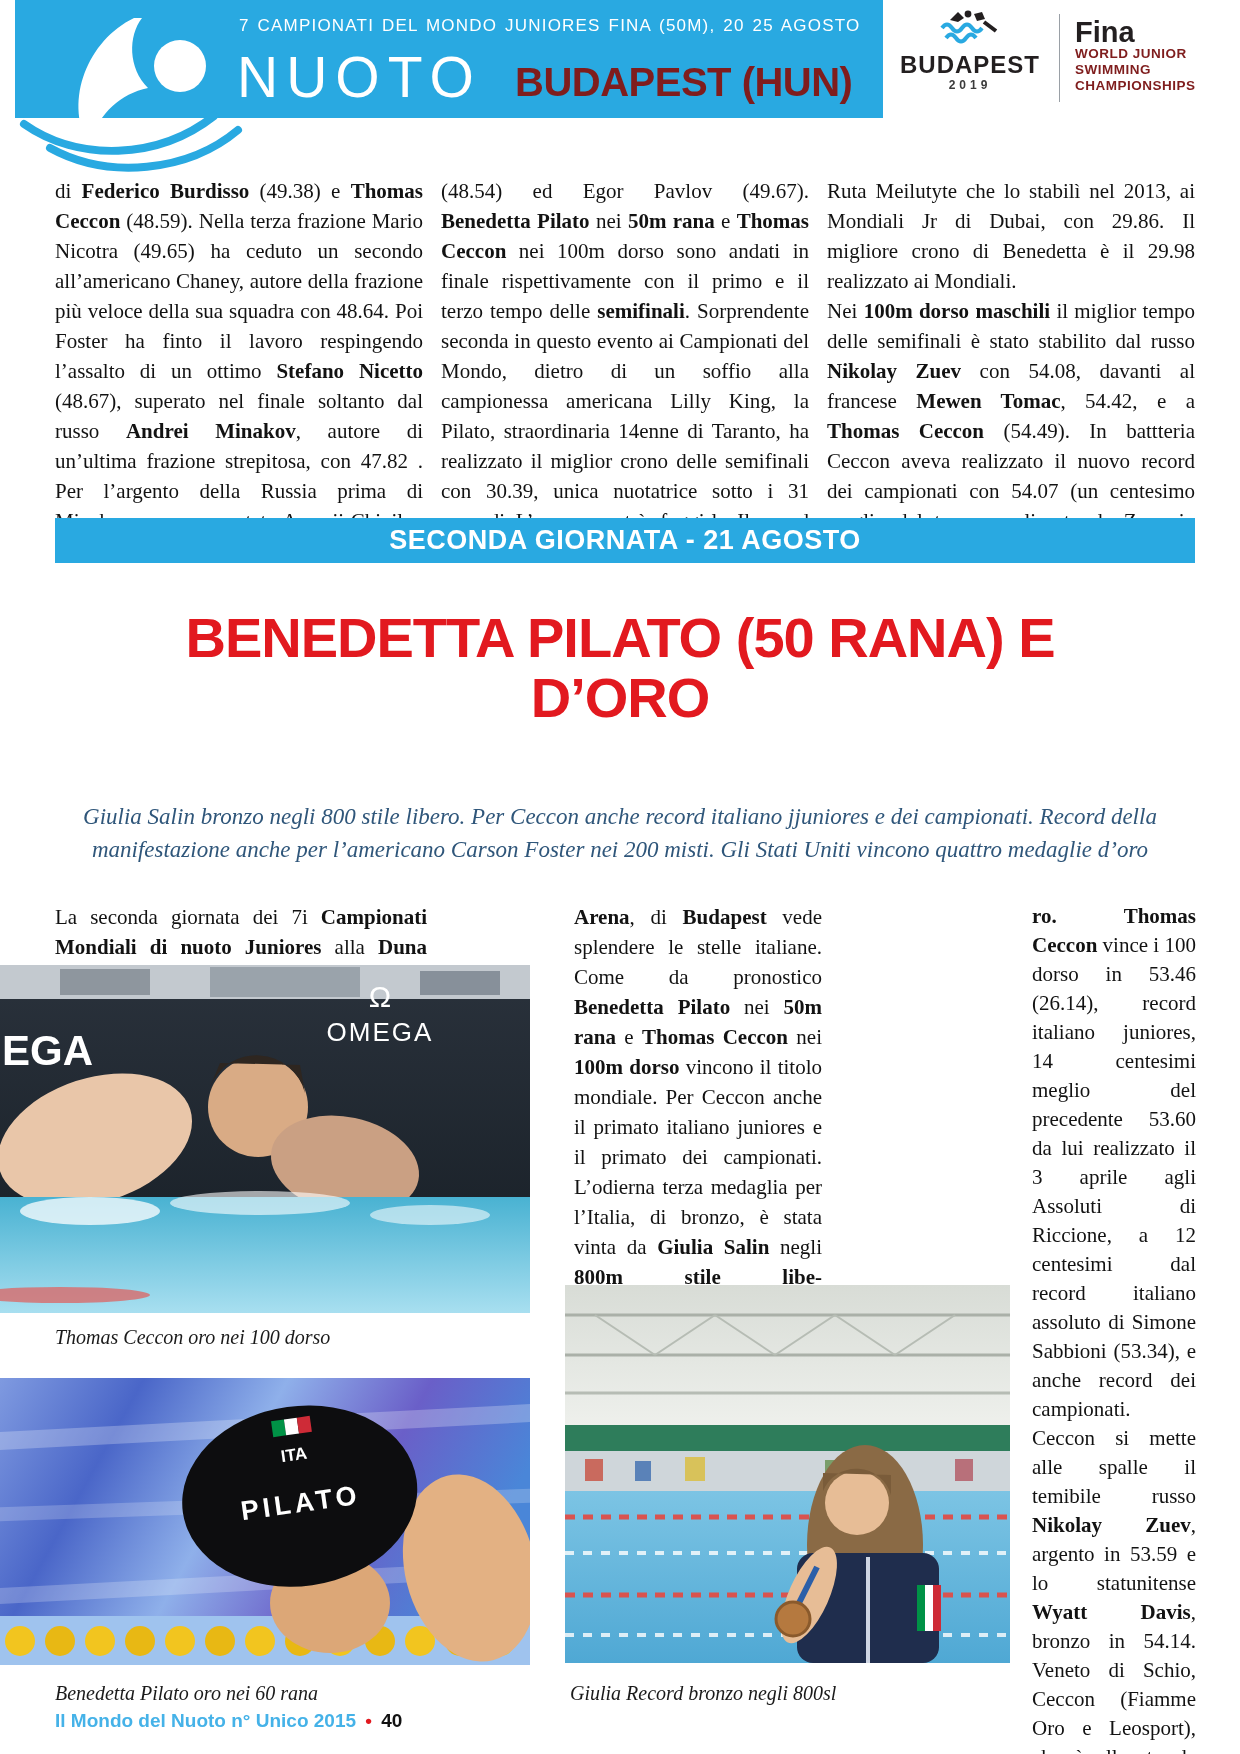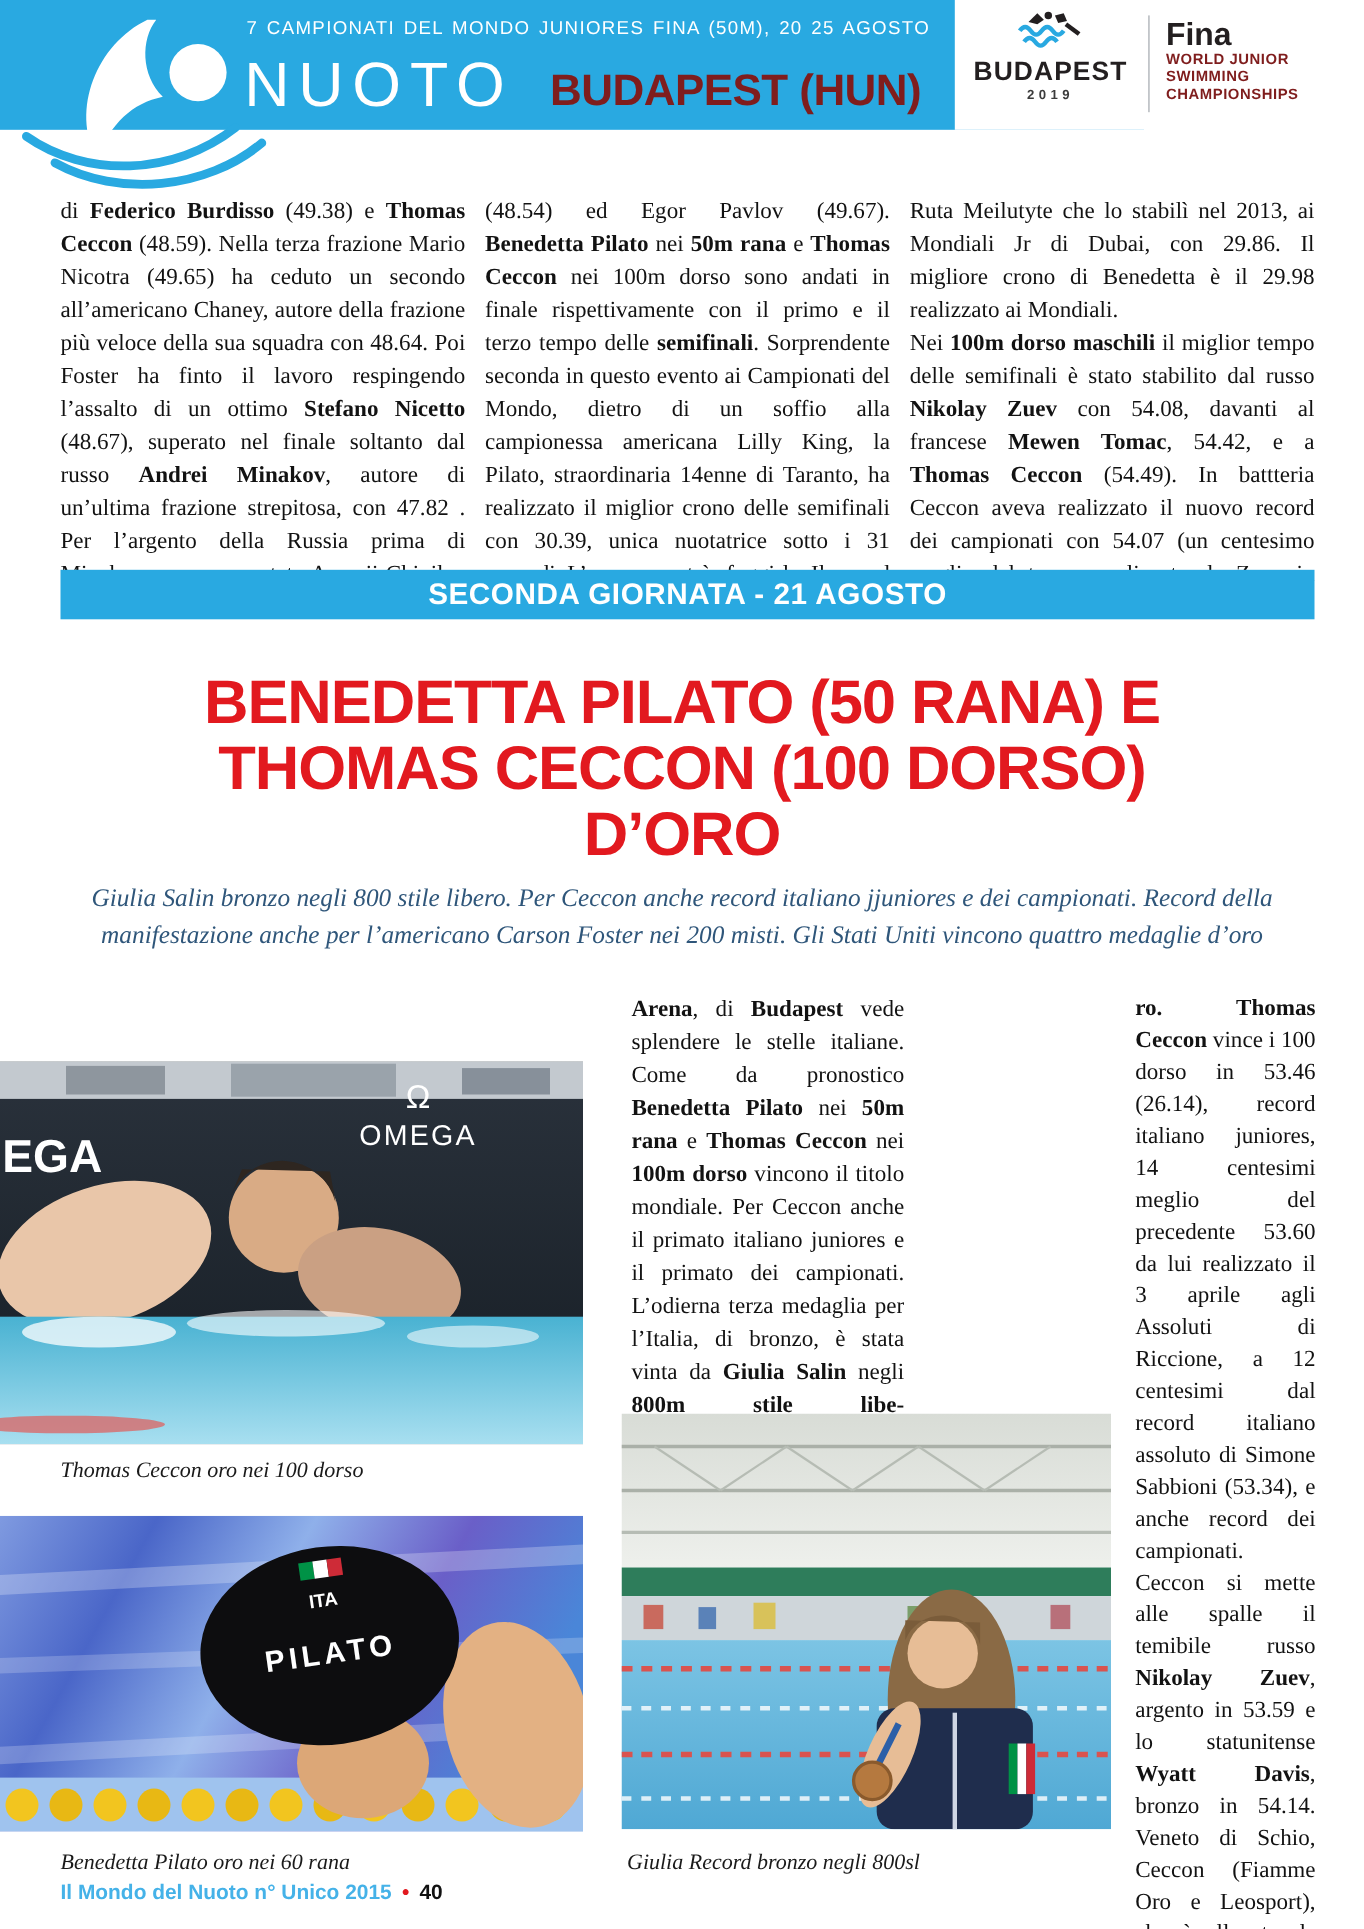--- a/index.html
+++ b/index.html
@@ -4,21 +4,21 @@
 <style>
   :root{
     --banner-blue:#29A9E1; --headline-red:#E2191F; --standfirst-blue:#2F567A;
     --footer-blue:#45B2E8; --text-black:#121212;
   }
   *{margin:0;padding:0;box-sizing:border-box;}
   body{background:#ffffff;font-family:"Liberation Serif",serif;}
   .page{position:relative;width:1240px;height:1754px;background:#fff;overflow:hidden;}
 
   
-  .banner{position:absolute;left:0;top:0;width:1040px;height:118px;background:var(--banner-blue,#29A9E1);}
+  .banner{position:absolute;left:15px;top:0;width:1040px;height:118px;background:var(--banner-blue,#29A9E1);}
   .kicker{position:absolute;left:224px;top:16px;width:650px;color:#fff;
     font-family:"Liberation Sans",sans-serif;font-size:17px;letter-spacing:1.2px;word-spacing:2px;font-weight:400;}
   .mag-title{position:absolute;left:222px;top:44px;color:#fff;font-family:"Liberation Sans",sans-serif;
     font-size:57px;font-weight:400;letter-spacing:8px;}
   .loc-title{position:absolute;left:500px;top:60px;color:#7f1d1d;font-family:"Liberation Sans",sans-serif;
     font-size:40px;font-weight:bold;letter-spacing:-0.5px;}
   .logo-box{position:absolute;left:868px;top:0;width:324px;height:118px;background:#fff;}
   .bud{position:absolute;left:12px;top:10px;width:150px;text-align:center;color:#231f20;}
   .bud .city{font-family:"Liberation Sans",sans-serif;font-weight:bold;font-size:24px;letter-spacing:1px;line-height:26px;}
   .bud .year{font-family:"Liberation Sans",sans-serif;font-weight:bold;font-size:12px;letter-spacing:4px;color:#3b3b3b;}
@@ -98,25 +98,25 @@
     <path d="M34 136 C 92 168, 172 160, 222 118" stroke="#29A9E1" stroke-width="8" fill="none" stroke-linecap="round"></path>
   </svg>
 
   <div class="col jlast" style="left:55px;top:176px;">di <b>Federico Burdisso</b> (49.38) e <b>Thomas Ceccon</b> (48.59). Nella terza frazione Mario Nicotra (49.65) ha ceduto un secondo all’americano Chaney, autore della frazione più veloce della sua squadra con 48.64. Poi Foster ha finto il lavoro respingendo l’assalto di un ottimo <b>Stefano Nicetto</b> (48.67), superato nel finale soltanto dal russo <b>Andrei Minakov</b>, autore di un’ultima frazione strepitosa, con 47.82 . Per l’argento della Russia prima di Minakov avevano nuotato Arsenii Chivilev (50.23), Aleksandr Shchegolev</div>
   <div class="col jlast" style="left:441px;top:176px;">(48.54) ed Egor Pavlov (49.67).<br><b>Benedetta Pilato</b> nei <b>50m rana</b> e <b>Thomas Ceccon</b> nei 100m dorso sono andati in finale rispettivamente con il primo e il terzo tempo delle <b>semifinali</b>. Sorprendente seconda in questo evento ai Campionati del Mondo, dietro di un soffio alla campionessa americana Lilly King, la Pilato, straordinaria 14enne di Taranto, ha realizzato il miglior crono delle semifinali con 30.39, unica nuotatrice sotto i 31 secondi. L’oro non potrà sfuggirle. Il record mondiale juniores appartiene a</div>
   <div class="col" style="left:827px;top:176px;">Ruta Meilutyte che lo stabilì nel 2013, ai Mondiali Jr di Dubai, con 29.86. Il migliore crono di Benedetta è il 29.98 realizzato ai Mondiali.<br>Nei <b>100m dorso maschili</b> il miglior tempo delle semifinali è stato stabilito dal russo <b>Nikolay Zuev</b> con 54.08, davanti al francese <b>Mewen Tomac</b>, 54.42, e a <b>Thomas Ceccon</b> (54.49). In battteria Ceccon aveva realizzato il nuovo record dei campionati con 54.07 (un centesimo meglio del tempo realizzato da Zuev in semifinale).</div>
 
   <div class="sec-banner">SECONDA GIORNATA - 21 AGOSTO</div>
   <div class="headline">
     <div>BENEDETTA PILATO (50 RANA) E</div>
-    <div>THOMAS CECCON (100 DORSO)</div>
     <div>D’ORO</div>
   </div>
   <div class="standfirst">Giulia Salin bronzo negli 800 stile libero. Per Ceccon anche record italiano jjuniores e dei campionati. Record della manifestazione anche per l’americano Carson Foster nei 200 misti. Gli Stati Uniti vincono quattro medaglie d’oro</div>
 
+  <div class="col jlast" style="left:55px;top:902px;width:372px;">La seconda giornata dei 7i <b>Campionati Mondiali di nuoto Juniores</b> alla <b>Duna</b></div>
 
   <svg class="photo" style="left:0;top:965px;" width="530" height="348" viewBox="0 0 530 348">
     <defs>
       <linearGradient id="g1" x1="0" y1="0" x2="0" y2="1">
         <stop offset="0" stop-color="#2a323c"></stop>
           <stop offset="1" stop-color="#161d24"></stop>
       </linearGradient>
       <linearGradient id="gw1" x1="0" y1="0" x2="0" y2="1">
         <stop offset="0" stop-color="#49b2d2"></stop>
           <stop offset="1" stop-color="#a8dff0"></stop>

